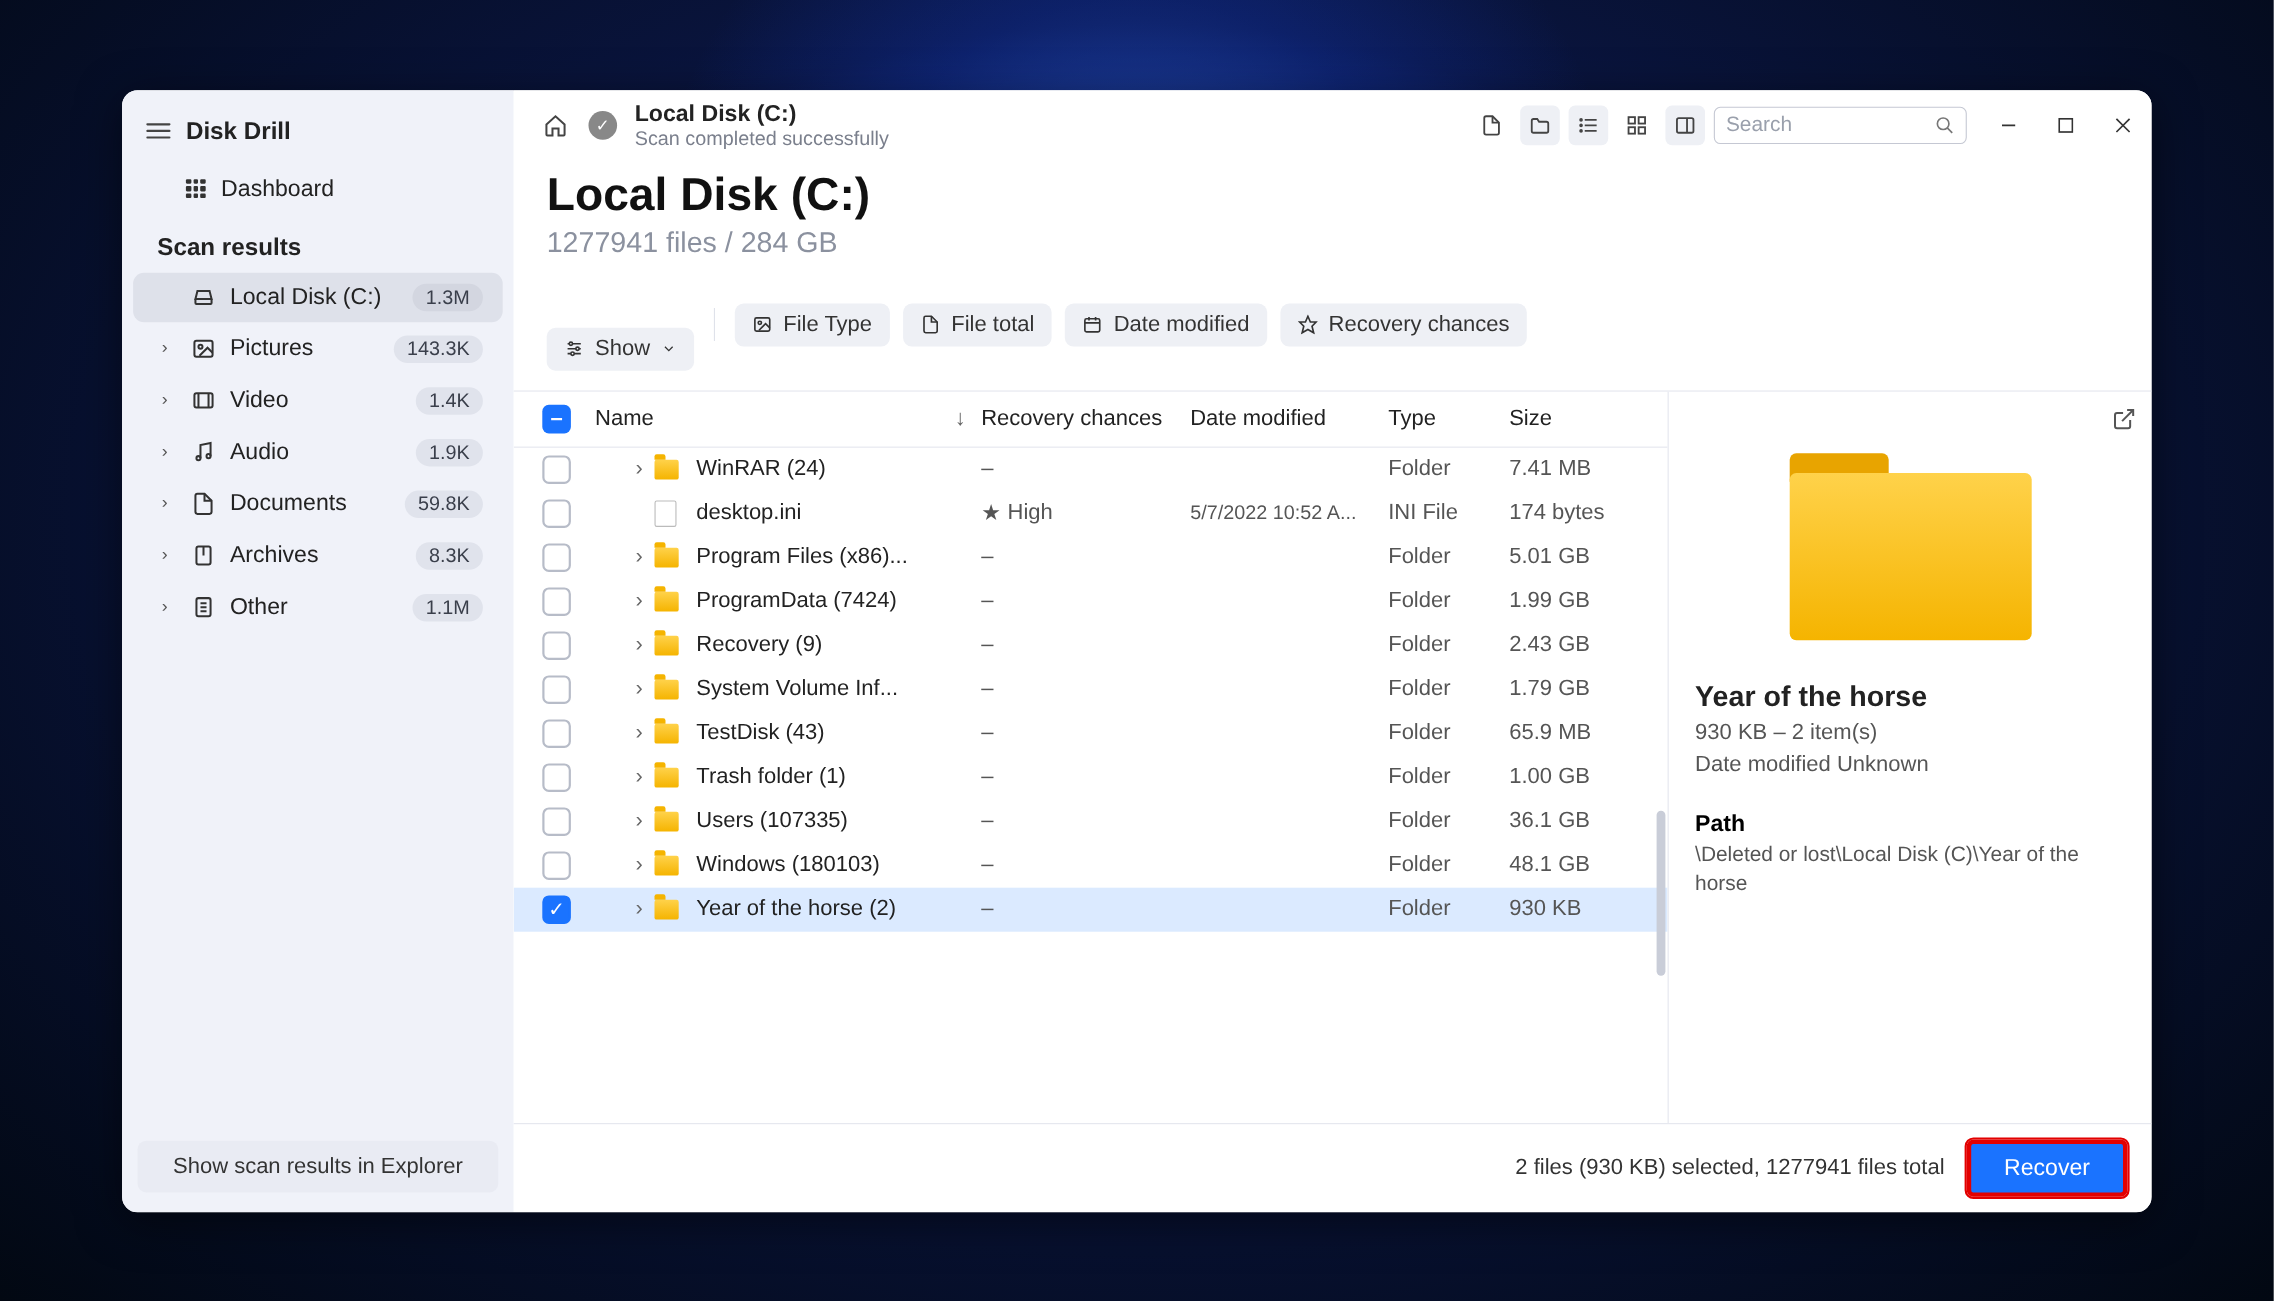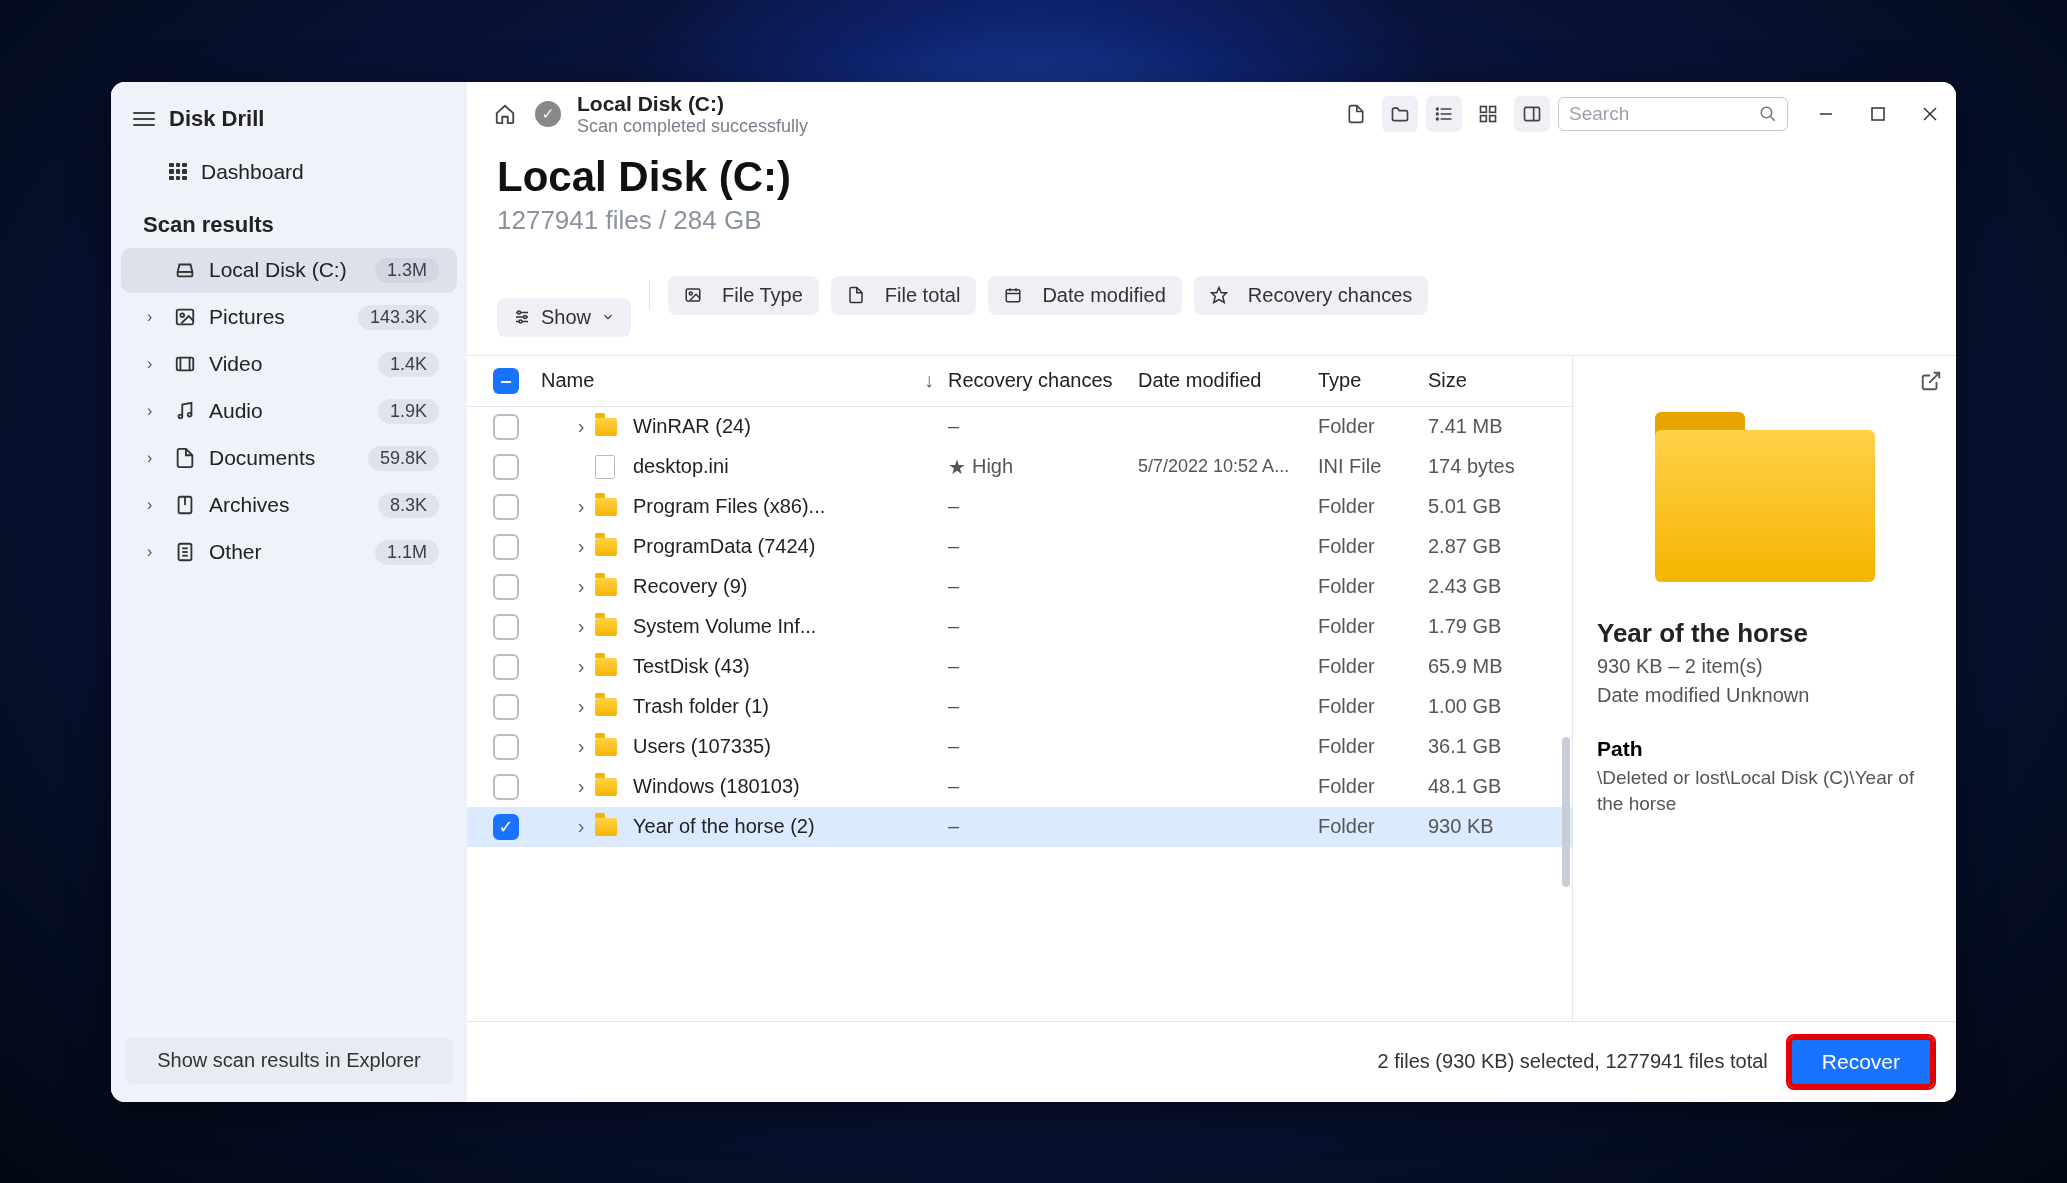--- a/index.html
+++ b/index.html
@@ -141,21 +141,21 @@
 .page-sub { font-size:26px; color:#8b919f; margin-top:4px; }
 
 .filters {
   display:flex; gap:12px; align-items:center;
   padding: 0 30px 18px 30px;
 }
 .chip {
   background:#eef0f5;
   border-radius:8px;
   padding:8px 16px;
-  display:flex; align-items:center; gap:20px;
+  display:flex; align-items:center; gap:10px;
   font-size:20px; color:#333; cursor:pointer;
 }
 .chip.show-chip { gap:10px;margin-top:44px; }
 .vdiv { width:1px; height:30px; background:#dfe2ea; margin:0 6px; }
 
 .table-area {
   border-top:1px solid #e4e6ee;
   display:flex;
   flex:1;
   overflow:hidden;
@@ -221,21 +221,21 @@
 .row .rec-cell { width:190px; color:#555; display:flex; align-items:center; gap:6px; }
 .row .date-cell { width:180px; color:#555; font-size:18px; }
 .row .type-cell { width:110px; color:#555; }
 .row .size-cell { width:130px; color:#555; }
 .scrollbar-fake {
   position:absolute; right:2px; top:330px; width:8px; height:150px;
   background:#c9cdd8; border-radius:4px;
 }
 
 .details-panel {
-  width:384px;
+  width:440px;
   border-left:1px solid #e4e6ee;
   padding: 16px 24px;
   display:flex; flex-direction:column;
   position:relative;
 }
 .popout-icon { position:absolute; top:14px; right:14px; color:#555; cursor:pointer; }
 .big-folder {
   width:220px; height:170px;
   margin: 40px auto 30px auto;
   position:relative;
@@ -598,21 +598,21 @@
               <div class="chev-cell">›</div>
               <div class="icon-cell">
                 <div class="folder-icon"></div>
               </div>
               <div class="name-cell">ProgramData (7424)</div>
               <div class="rec-cell">
                 <span>–</span>
               </div>
               <div class="date-cell"></div>
               <div class="type-cell">Folder</div>
-              <div class="size-cell">2.87 GB</div>
+              <div class="size-cell">1.99 GB</div>
             </div>
             <div class="row">
               <div class="col-check">
                 <div class="chk"></div>
               </div>
               <div class="indent"></div>
               <div class="chev-cell">›</div>
               <div class="icon-cell">
                 <div class="folder-icon"></div>
               </div>

